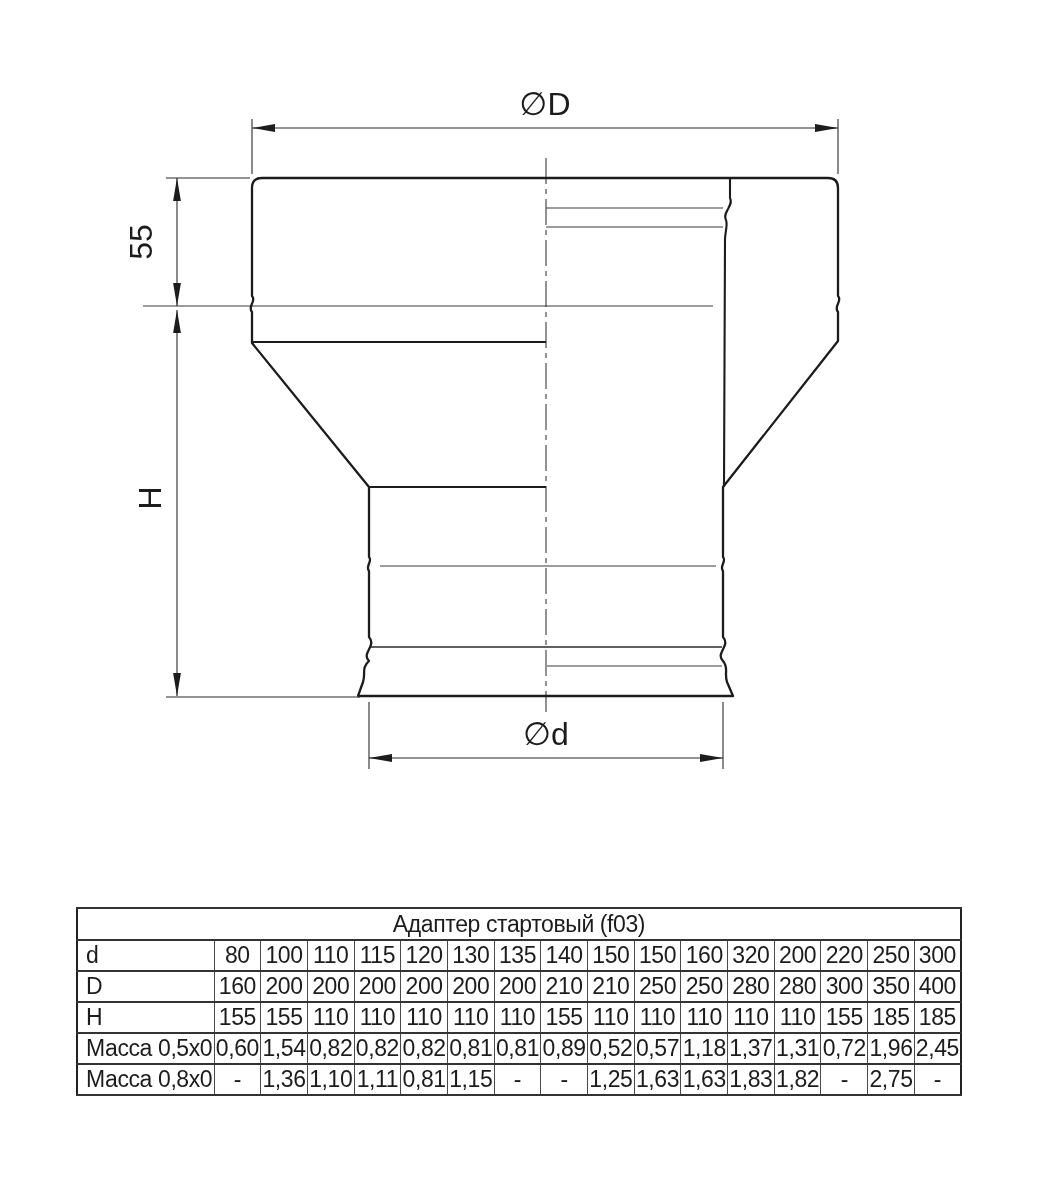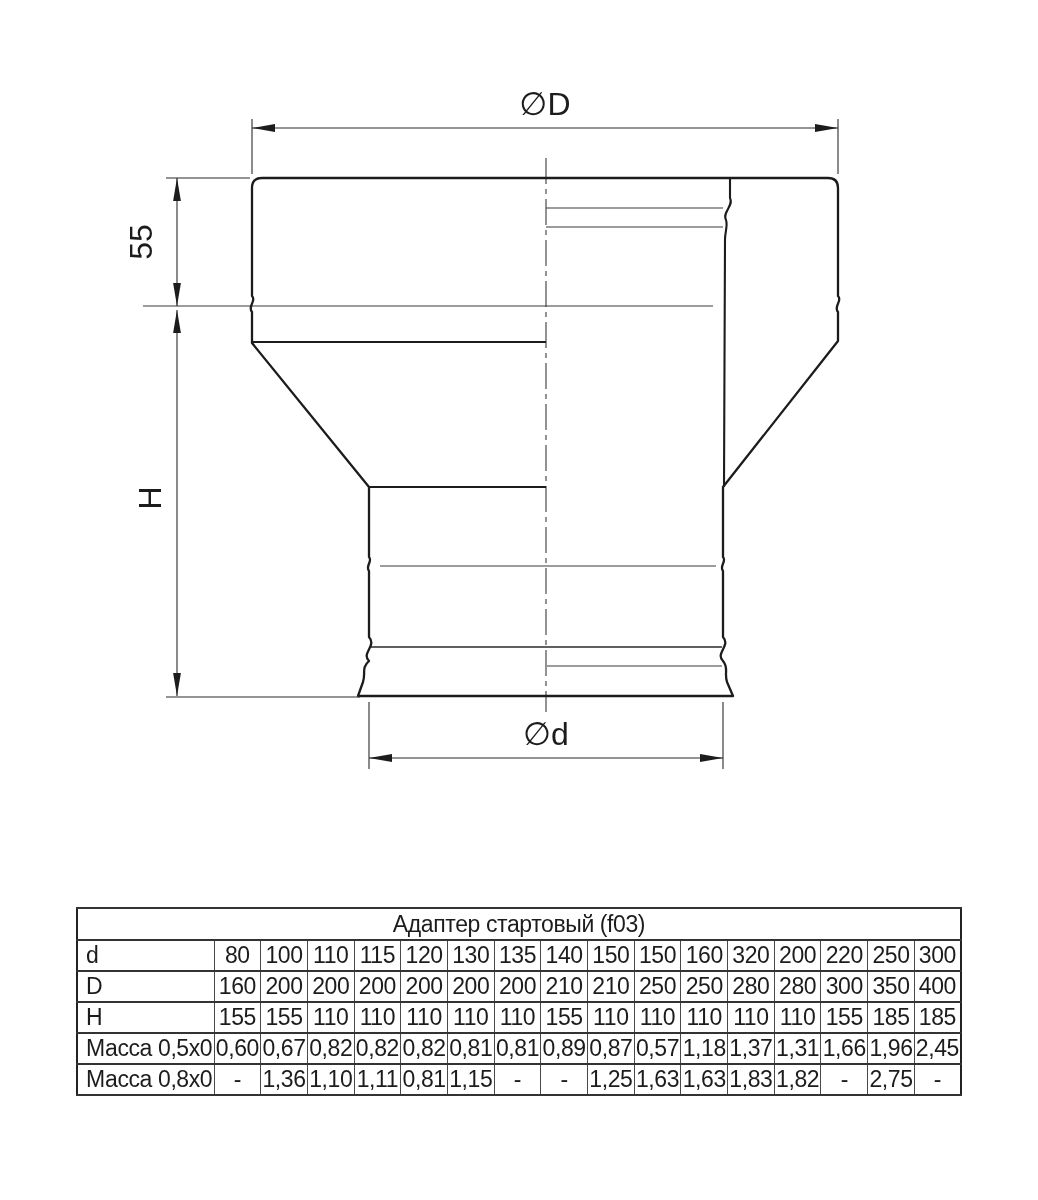--- a/index.html
+++ b/index.html
@@ -202,33 +202,33 @@
             <td>110</td>
             <td>110</td>
             <td>110</td>
             <td>155</td>
             <td>185</td>
             <td>185</td>
           </tr>
           <tr>
             <td class="row-label">Масса 0,5x0,5</td>
             <td>0,60</td>
-            <td>0,67</td>
+            <td>1,54</td>
             <td>0,82</td>
             <td>0,82</td>
             <td>0,82</td>
             <td>0,81</td>
             <td>0,81</td>
             <td>0,89</td>
-            <td>0,87</td>
+            <td>0,52</td>
             <td>0,57</td>
             <td>1,18</td>
             <td>1,37</td>
             <td>1,31</td>
-            <td>1,66</td>
+            <td>0,72</td>
             <td>1,96</td>
             <td>2,45</td>
           </tr>
           <tr>
             <td class="row-label">Масса 0,8x0,5</td>
             <td>-</td>
             <td>1,36</td>
             <td>1,10</td>
             <td>1,11</td>
             <td>0,81</td>

